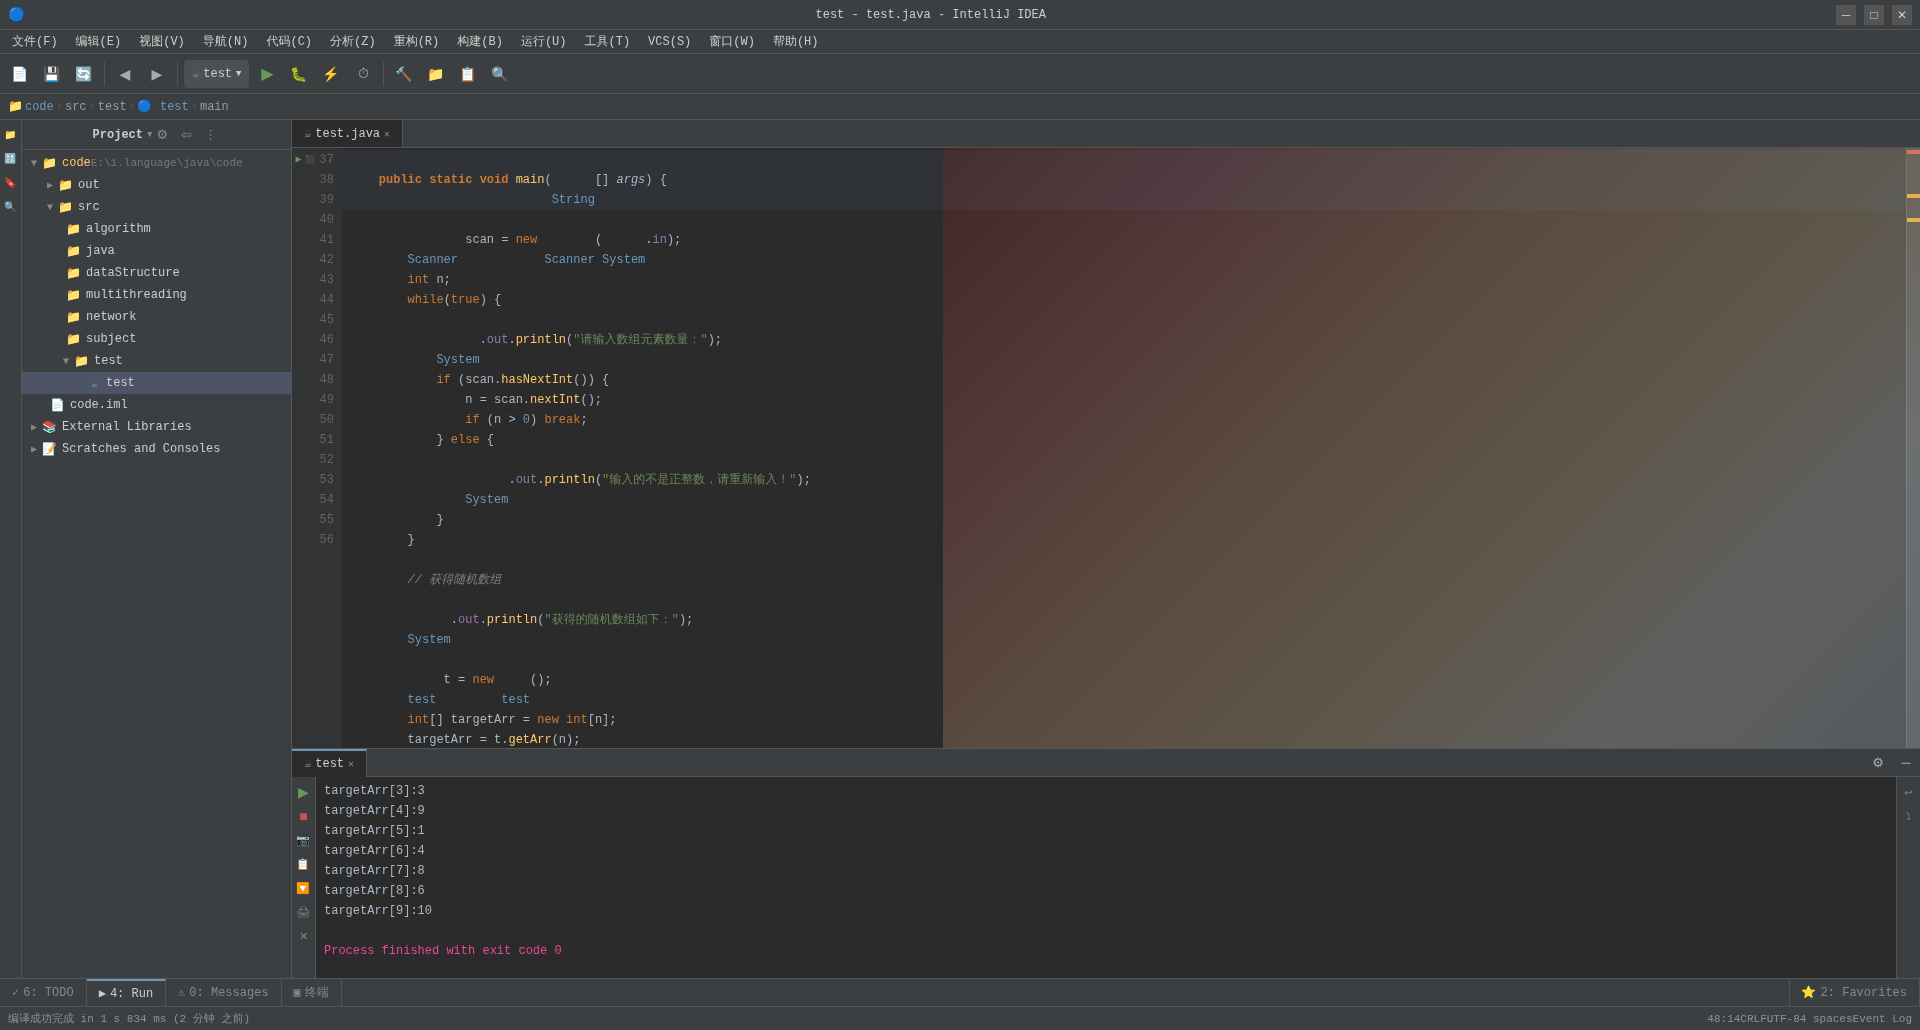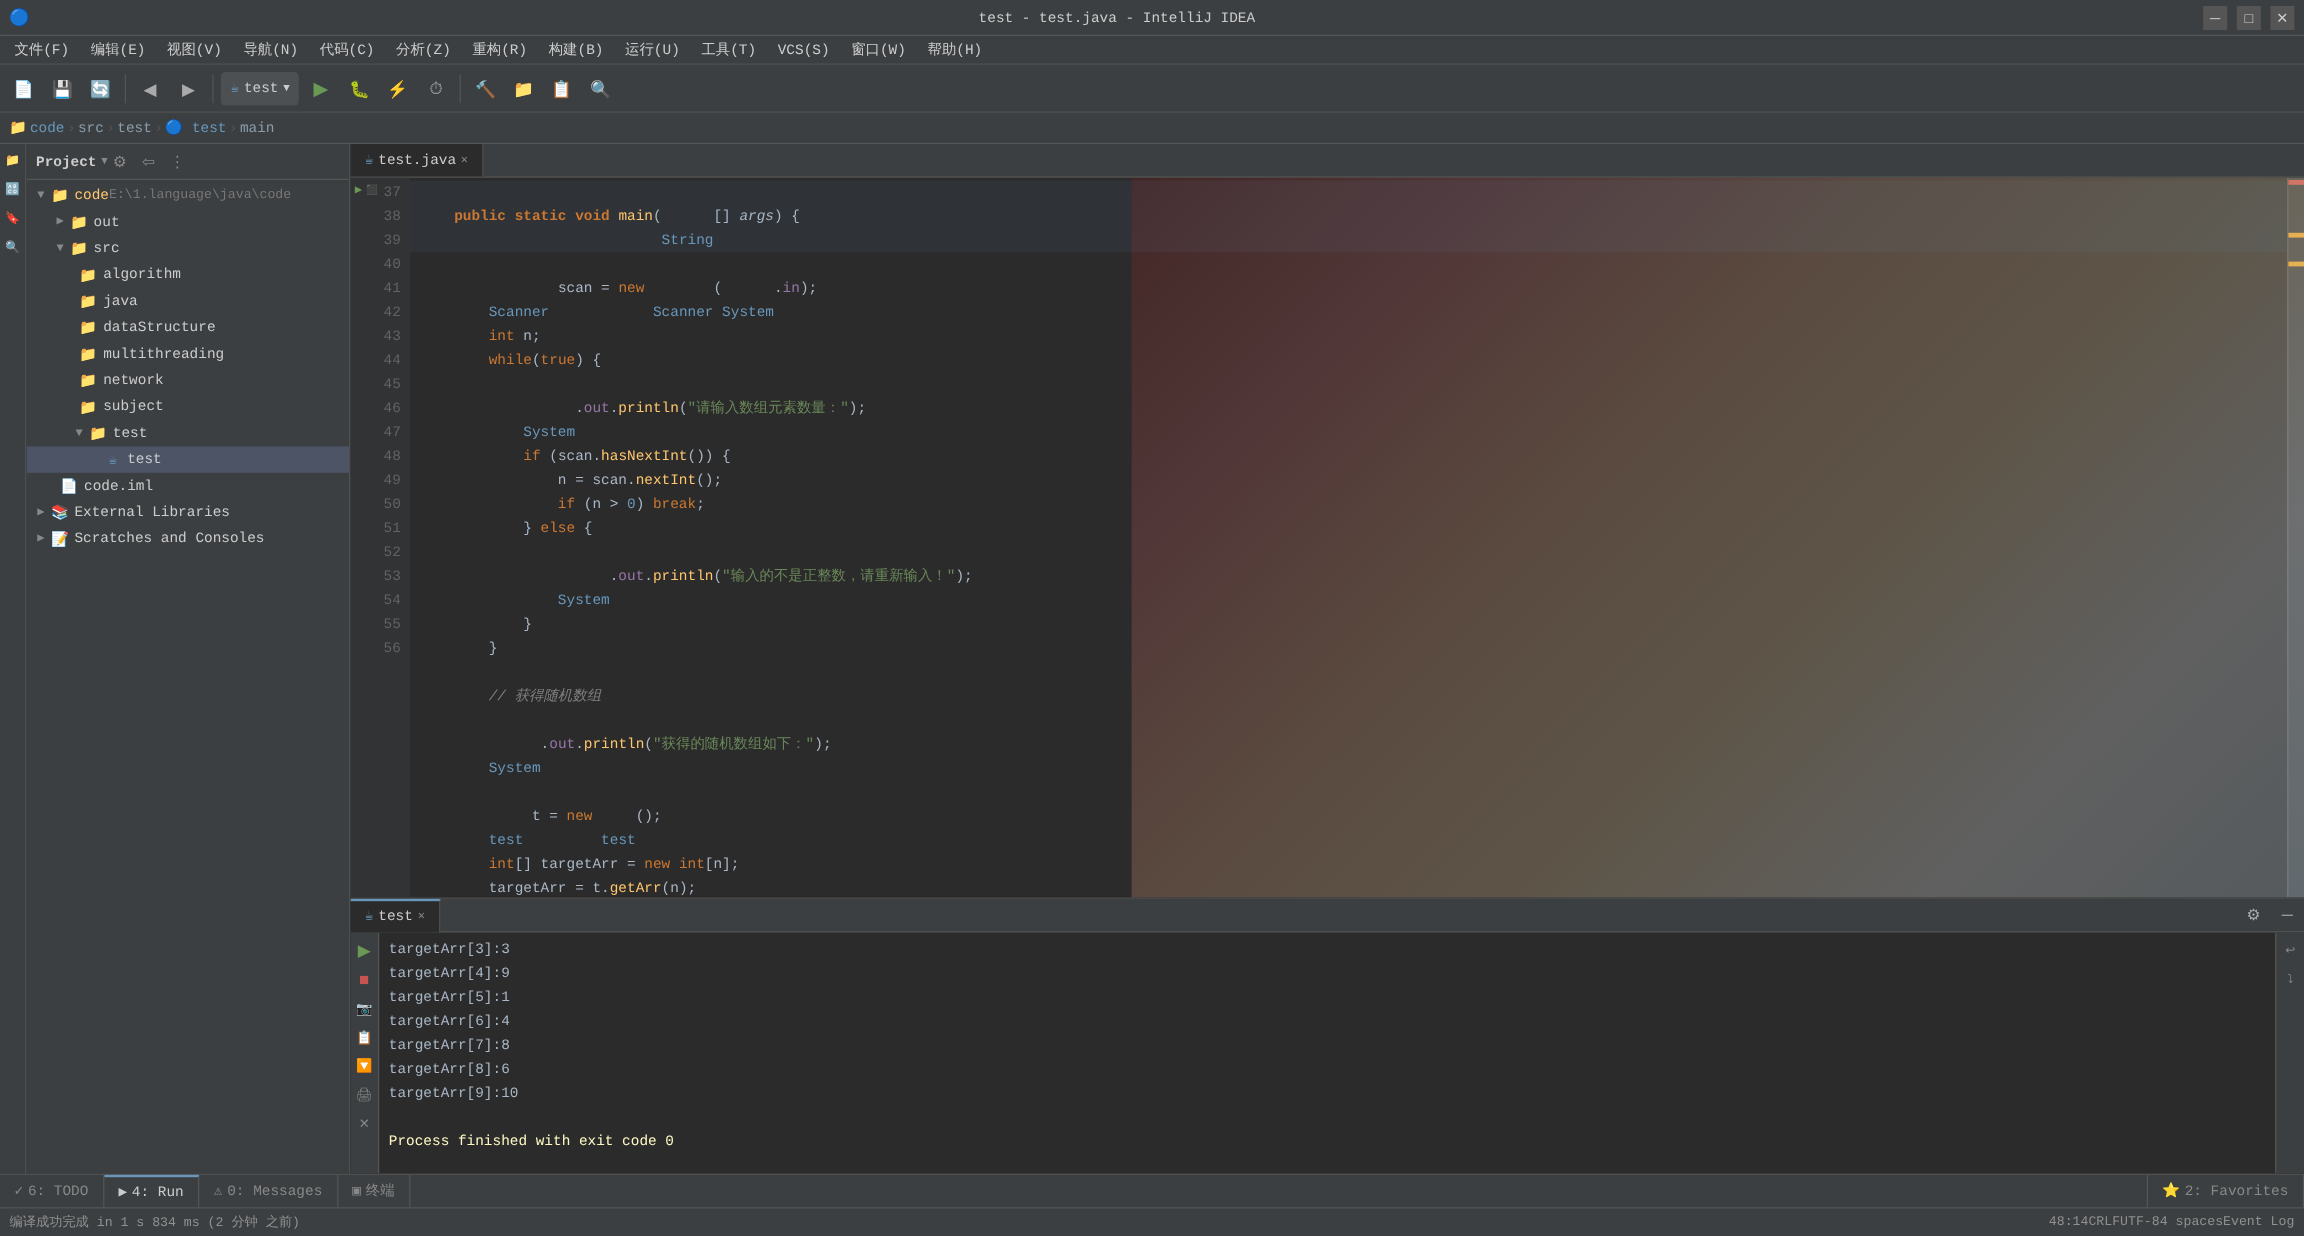--- a/index.html
+++ b/index.html
@@ -131,21 +131,21 @@
       border-right: 1px solid #555;
       display: flex;
       flex-direction: column;
       overflow: hidden;
     }
     #sidebar-header {
       height: 30px;
       background: #3c3f41;
       display: flex;
       align-items: center;
-      justify-content: flex-start;
+      justify-content: center;
       padding: 0 8px;
       border-bottom: 1px solid #555;
     }
     #sidebar-header-title {
       font-size: 12px;
       font-weight: bold;
       color: #ccc;
       display: flex;
       align-items: center;
       gap: 4px;
@@ -359,21 +359,21 @@
       padding: 4px 8px;
       font-size: 12px;
       line-height: 18px;
       position: relative;
     }
     .run-line { 
       color: #a9b7c6;
       padding: 1px 0;
       white-space: pre;
     }
-    .run-success { color: #fef9c3; }
+    .run-success { color: #ec4899; }
     .run-ctrl-btn {
       width: 22px; height: 22px;
       background: none;
       border: none;
       color: #888;
       cursor: pointer;
       font-size: 14px;
       display: flex; align-items: center; justify-content: center;
     }
     .run-ctrl-btn.green { color: #6a9955; }

